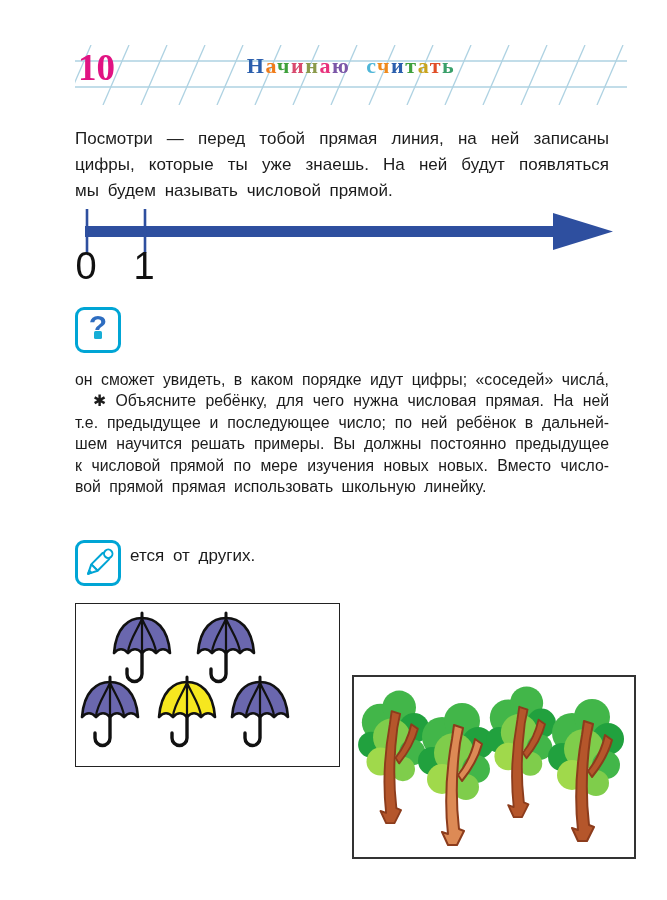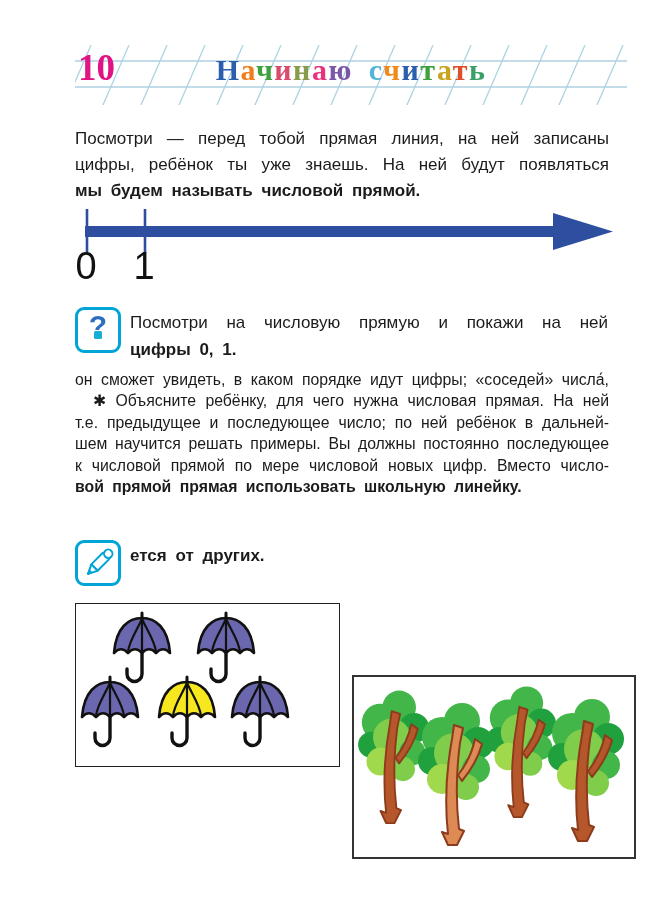--- a/index.html
+++ b/index.html
@@ -8,29 +8,29 @@
     font-family:"Liberation Sans",sans-serif;color:#1b1b1b;border-radius:18px;
   }
   
   .hdr-band{position:absolute;left:75px;top:45px;width:552px;height:60px;}
   .page-num{
     position:absolute;left:78px;top:46px;
     font-family:"Liberation Serif",serif;font-weight:bold;font-size:37px;color:#e11483;
   }
   .title{
     position:absolute;left:75px;top:53px;width:552px;text-align:center;
-    font-family:"Liberation Serif",serif;font-weight:bold;font-size:30px;letter-spacing:1.5px;
+    font-family:"Liberation Serif",serif;font-weight:bold;font-size:22px;letter-spacing:1.5px;
   }
   .title .wsp{display:inline-block;width:16px;}
   
   .textblock{position:absolute;left:75px;width:534px;}
   .intro{top:126px;font-size:17px;line-height:26px;}
   .note{top:369px;font-size:15.8px;line-height:21.4px;}
   .jline{text-align:justify;text-align-last:justify;}
-  .lastline{text-align:left;text-align-last:left;word-spacing:4px;font-weight:bold;}
+  .lastline{text-align:left;text-align-last:left;word-spacing:4px;}
   .indent{text-indent:18px;}
   
   .numline{position:absolute;left:75px;top:206px;}
   .nl-label{position:absolute;font-size:38px;line-height:40px;color:#111;width:30px;text-align:center;}
   .nl0{left:71px;top:246px;}
   .nl1{left:129px;top:246px;}
   
   .icon-box{
     position:absolute;left:75px;width:40px;height:40px;background:#fff;
     border:3px solid #00a5d5;border-radius:9px;
@@ -75,51 +75,47 @@
         <line x1="0" y1="42" x2="552" y2="42"></line>
       </g>
     </svg>
 
   <div class="page-num">10</div>
 
   <div class="title"><span style="color: rgb(43, 95, 173);">Н</span><span style="color: rgb(240, 124, 26);">а</span><span style="color: rgb(62, 161, 60);">ч</span><span style="color: rgb(216, 74, 110);">и</span><span style="color: rgb(138, 154, 75);">н</span><span style="color: rgb(232, 50, 124);">а</span><span style="color: rgb(123, 87, 168);">ю</span><span class="wsp" style="color: rgb(0, 0, 0);">&nbsp;</span><span style="color: rgb(79, 182, 216);">с</span><span style="color: rgb(240, 138, 28);">ч</span><span style="color: rgb(43, 95, 173);">и</span><span style="color: rgb(62, 161, 60);">т</span><span style="color: rgb(200, 164, 30);">а</span><span style="color: rgb(224, 78, 38);">т</span><span style="color: rgb(58, 160, 106);">ь</span></div>
 
   <div class="textblock intro">
     <div class="jline">Посмотри — перед тобой прямая линия, на ней записаны</div>
-    <div class="jline">цифры, ребёнок ты уже знаешь. На ней будут появляться</div>
+    <div class="jline">цифры, которые ты уже знаешь. На ней будут появляться</div>
     <div class="lastline">мы будем называть числовой прямой.</div>
   </div>
 
   <svg class="numline" width="540" height="50" viewBox="0 0 540 50">
     <rect x="10" y="20" width="472" height="11" fill="#2e4f9f"></rect>
     <polygon points="478,7 538,25.5 478,44" fill="#2e4f9f"></polygon>
     <line x1="12" y1="3" x2="12" y2="47" stroke="#2e4f9f" stroke-width="2.6"></line>
     <line x1="70" y1="3" x2="70" y2="47" stroke="#2e4f9f" stroke-width="2.6"></line>
   </svg>
   <div class="nl-label nl0">0</div>
   <div class="nl-label nl1">1</div>
 
   <div class="icon-box qbox">
     <svg width="40" height="40" viewBox="0 0 40 40">
       <text x="20" y="26" text-anchor="middle" font-size="30" font-weight="bold" fill="#2e6dc0" font-family="Liberation Sans, sans-serif">?</text>
       <rect x="13" y="20.5" width="14" height="9" fill="#ffffff"></rect>
       <rect x="16" y="21" width="8" height="8" rx="1.5" fill="#17aed6"></rect>
     </svg>
   </div>
-  <div class="task qtask">
-    <div class="jline">Посмотри на числовую прямую и покажи на ней</div>
-    <div class="lastline">цифры  0,  1.</div>
-  </div>
 
   <div class="textblock note">
     <div class="jline">он сможет увидеть, в каком порядке идут цифры; «соседей» числа́,</div>
     <div class="jline indent">✱  Объясните ребёнку, для чего нужна числовая прямая. На ней</div>
     <div class="jline">т.е. предыдущее и последующее число; по ней ребёнок в дальней-</div>
-    <div class="jline">шем научится решать примеры. Вы должны постоянно последующее</div>
-    <div class="jline">к числовой прямой по мере числовой новых цифр. Вместо число-</div>
+    <div class="jline">шем научится решать примеры. Вы должны постоянно предыдущее</div>
+    <div class="jline">к числовой прямой по мере изучения новых новых. Вместо число-</div>
     <div class="lastline">вой прямой прямая использовать школьную линейку.</div>
   </div>
 
   <div class="icon-box pbox">
     <svg width="40" height="40" viewBox="0 0 40 40">
       <g transform="rotate(45 20 21)" stroke="#00a5d5" stroke-width="2" fill="#ffffff" stroke-linejoin="round">
         <rect x="15.5" y="9" width="9" height="17" rx="1"></rect>
         <circle cx="20" cy="6.5" r="4.2"></circle>
         <path d="M15.5,26 L20,35 L24.5,26 Z"></path>
         <path d="M18.6,31.8 L20,35 L21.4,31.8 Z" fill="#00a5d5"></path>

